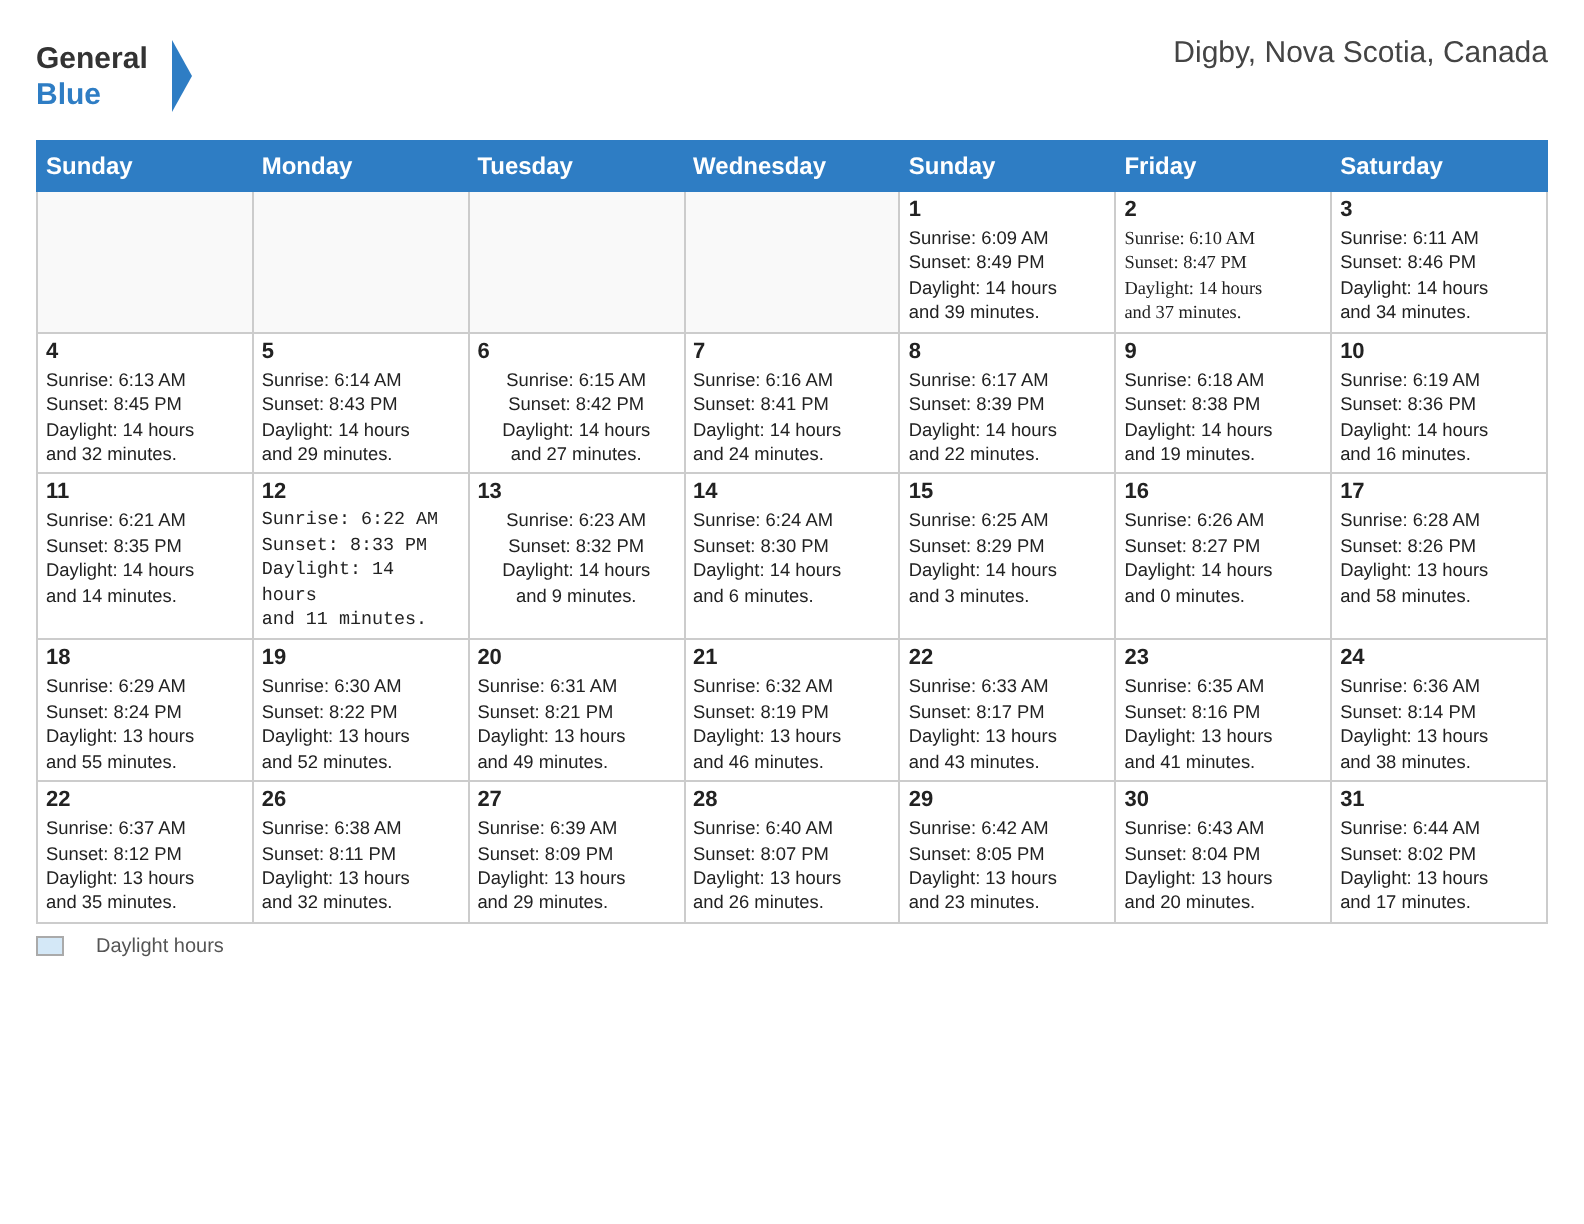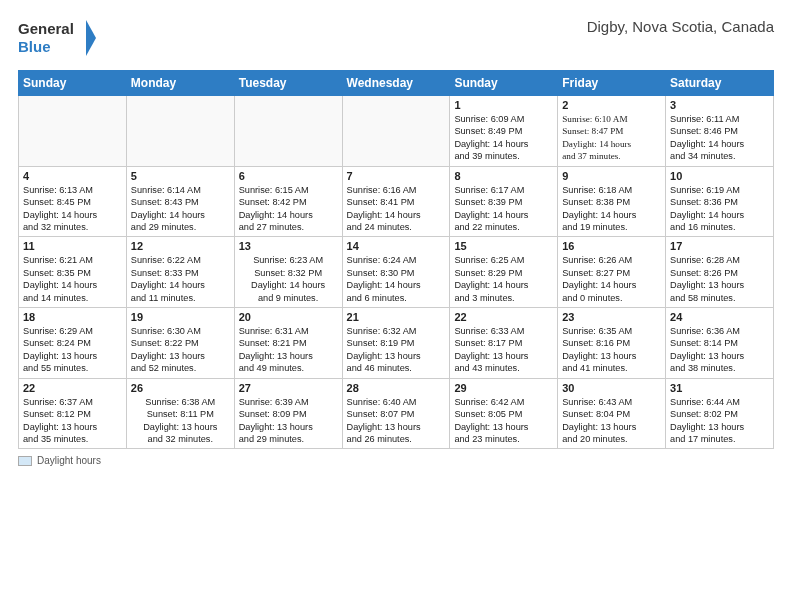--- a/index.html
+++ b/index.html
@@ -77,21 +77,21 @@
       line-height: 1.35;
       font-size: 9.2px;
       color: #222;
     }
     .footer {
       margin-top: 6px;
       font-size: 10px;
       color: #555;
       display: flex;
       align-items: center;
-      gap: 5px;
+      gap: 16px;
     }
     .footer-box {
       width: 14px;
       height: 10px;
       background: #d4e8f7;
       border: 1px solid #aaa;
       display: inline-block;
     }
   </style>
 </head>
@@ -163,21 +163,21 @@
           </td>
           <td>
             <span class="day-number">5</span>
             <div class="day-info" style="white-space: pre-line;">Sunrise: 6:14 AM
 Sunset: 8:43 PM
 Daylight: 14 hours
 and 29 minutes.</div>
           </td>
           <td>
             <span class="day-number">6</span>
-            <div class="day-info" style="white-space: pre-line;">Sunrise: 6:15 AM
+            <div class="day-info" style="white-space: pre-line; text-align: center;">Sunrise: 6:15 AM
 Sunset: 8:42 PM
 Daylight: 14 hours
 and 27 minutes.</div>
           </td>
           <td>
             <span class="day-number">7</span>
             <div class="day-info" style="white-space: pre-line;">Sunrise: 6:16 AM
 Sunset: 8:41 PM
 Daylight: 14 hours
 and 24 minutes.</div>
@@ -207,21 +207,21 @@
         <tr>
           <td>
             <span class="day-number">11</span>
             <div class="day-info" style="white-space: pre-line;">Sunrise: 6:21 AM
 Sunset: 8:35 PM
 Daylight: 14 hours
 and 14 minutes.</div>
           </td>
           <td>
             <span class="day-number">12</span>
-            <div class="day-info" style="white-space: pre-line;">Sunrise: 6:22 AM
+            <div class="day-info" style="white-space: pre-line; font-family: Liberation Mono, monospace;">Sunrise: 6:22 AM
 Sunset: 8:33 PM
 Daylight: 14 hours
 and 11 minutes.</div>
           </td>
           <td>
             <span class="day-number">13</span>
             <div class="day-info" style="white-space: pre-line; text-align: center;">Sunrise: 6:23 AM
 Sunset: 8:32 PM
 Daylight: 14 hours
 and 9 minutes.</div>
@@ -309,21 +309,21 @@
         <tr>
           <td>
             <span class="day-number">22</span>
             <div class="day-info" style="white-space: pre-line;">Sunrise: 6:37 AM
 Sunset: 8:12 PM
 Daylight: 13 hours
 and 35 minutes.</div>
           </td>
           <td>
             <span class="day-number">26</span>
-            <div class="day-info" style="white-space: pre-line; text-align: center;">Sunrise: 6:38 AM
+            <div class="day-info" style="white-space: pre-line;">Sunrise: 6:38 AM
 Sunset: 8:11 PM
 Daylight: 13 hours
 and 32 minutes.</div>
           </td>
           <td>
             <span class="day-number">27</span>
             <div class="day-info" style="white-space: pre-line;">Sunrise: 6:39 AM
 Sunset: 8:09 PM
 Daylight: 13 hours
 and 29 minutes.</div>

